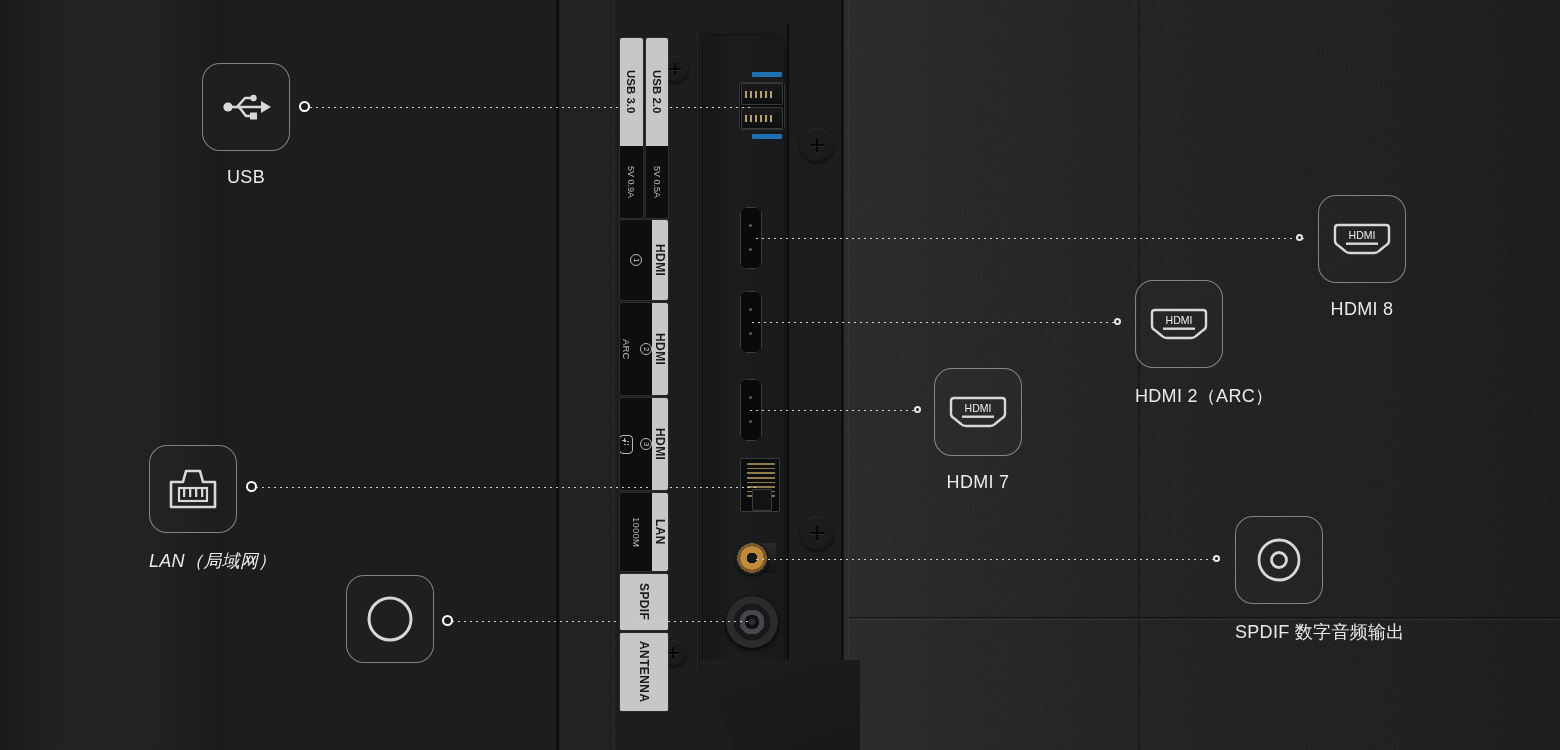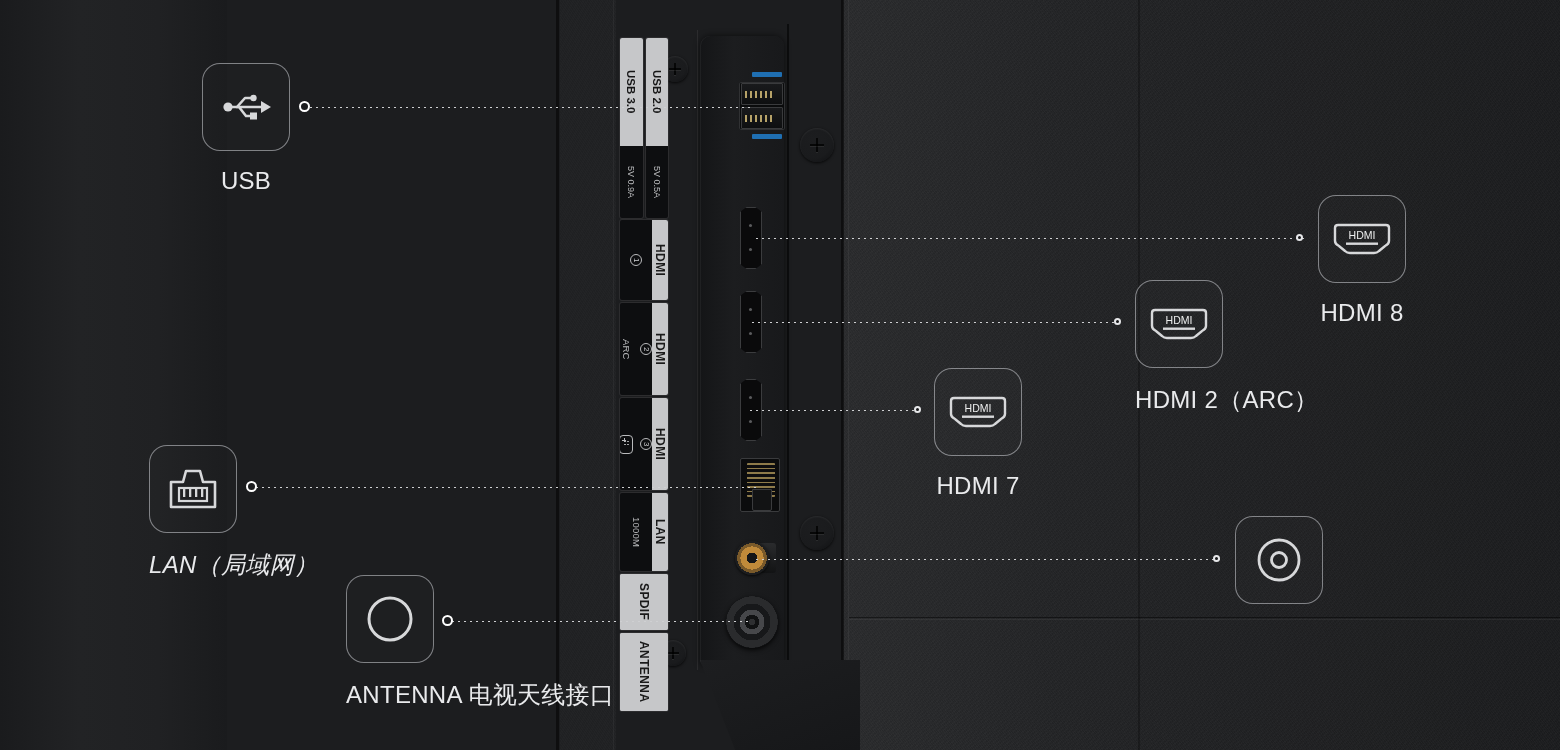--- a/index.html
+++ b/index.html
@@ -197,21 +197,21 @@
   .callout{ position:absolute; }
   .cbox{
     border:1px solid rgba(210,212,216,.55);
     border-radius:18px;
     width:88px; height:88px;
     display:flex; align-items:center; justify-content:center;
     background:rgba(255,255,255,.012);
   }
   .clabel{
     margin-top:16px; text-align:center;
-    font-size:24px; color:#e9eaec; letter-spacing:.3px; white-space:nowrap;
+    font-size:18px; color:#e9eaec; letter-spacing:.3px; white-space:nowrap;
   }
   
   .leader{ position:absolute; height:1px;
     background:repeating-linear-gradient(90deg, #cfd0d2 0 2px, transparent 2px 6px); }
   .dot{ position:absolute; width:11px; height:11px; border-radius:50%;
         border:2.5px solid #fff; background:#1c1d1f; }
   .dot-sm{ position:absolute; width:7px; height:7px; border-radius:50%;
         border:2px solid #e6e7e9; background:#17181a; }
 </style>
 </head>
@@ -407,23 +407,23 @@
   </div>
   <div class="clabel">LAN（局域网）</div>
 </div>
 
 <div class="callout" style="left:346px;top:575px;">
   <div class="cbox">
     <svg width="56" height="56" viewBox="0 0 56 56">
       <circle cx="28" cy="28" r="21" fill="none" stroke="#d7d8da" stroke-width="3"></circle>
     </svg>
   </div>
-  <div class="clabel">ANTENNA 电视天线接口</div>
 </div>
 
 <div class="callout" style="left:1235px;top:516px;">
   <div class="cbox">
     <svg width="56" height="56" viewBox="0 0 56 56">
       <circle cx="28" cy="28" r="20" fill="none" stroke="#d7d8da" stroke-width="2.8"></circle>
       <circle cx="28" cy="28" r="7.5" fill="none" stroke="#d7d8da" stroke-width="2.8"></circle>
     </svg>
   </div>
+  <div class="clabel">SPDIF 数字音频输出</div>
 </div>
 
 </body></html>

